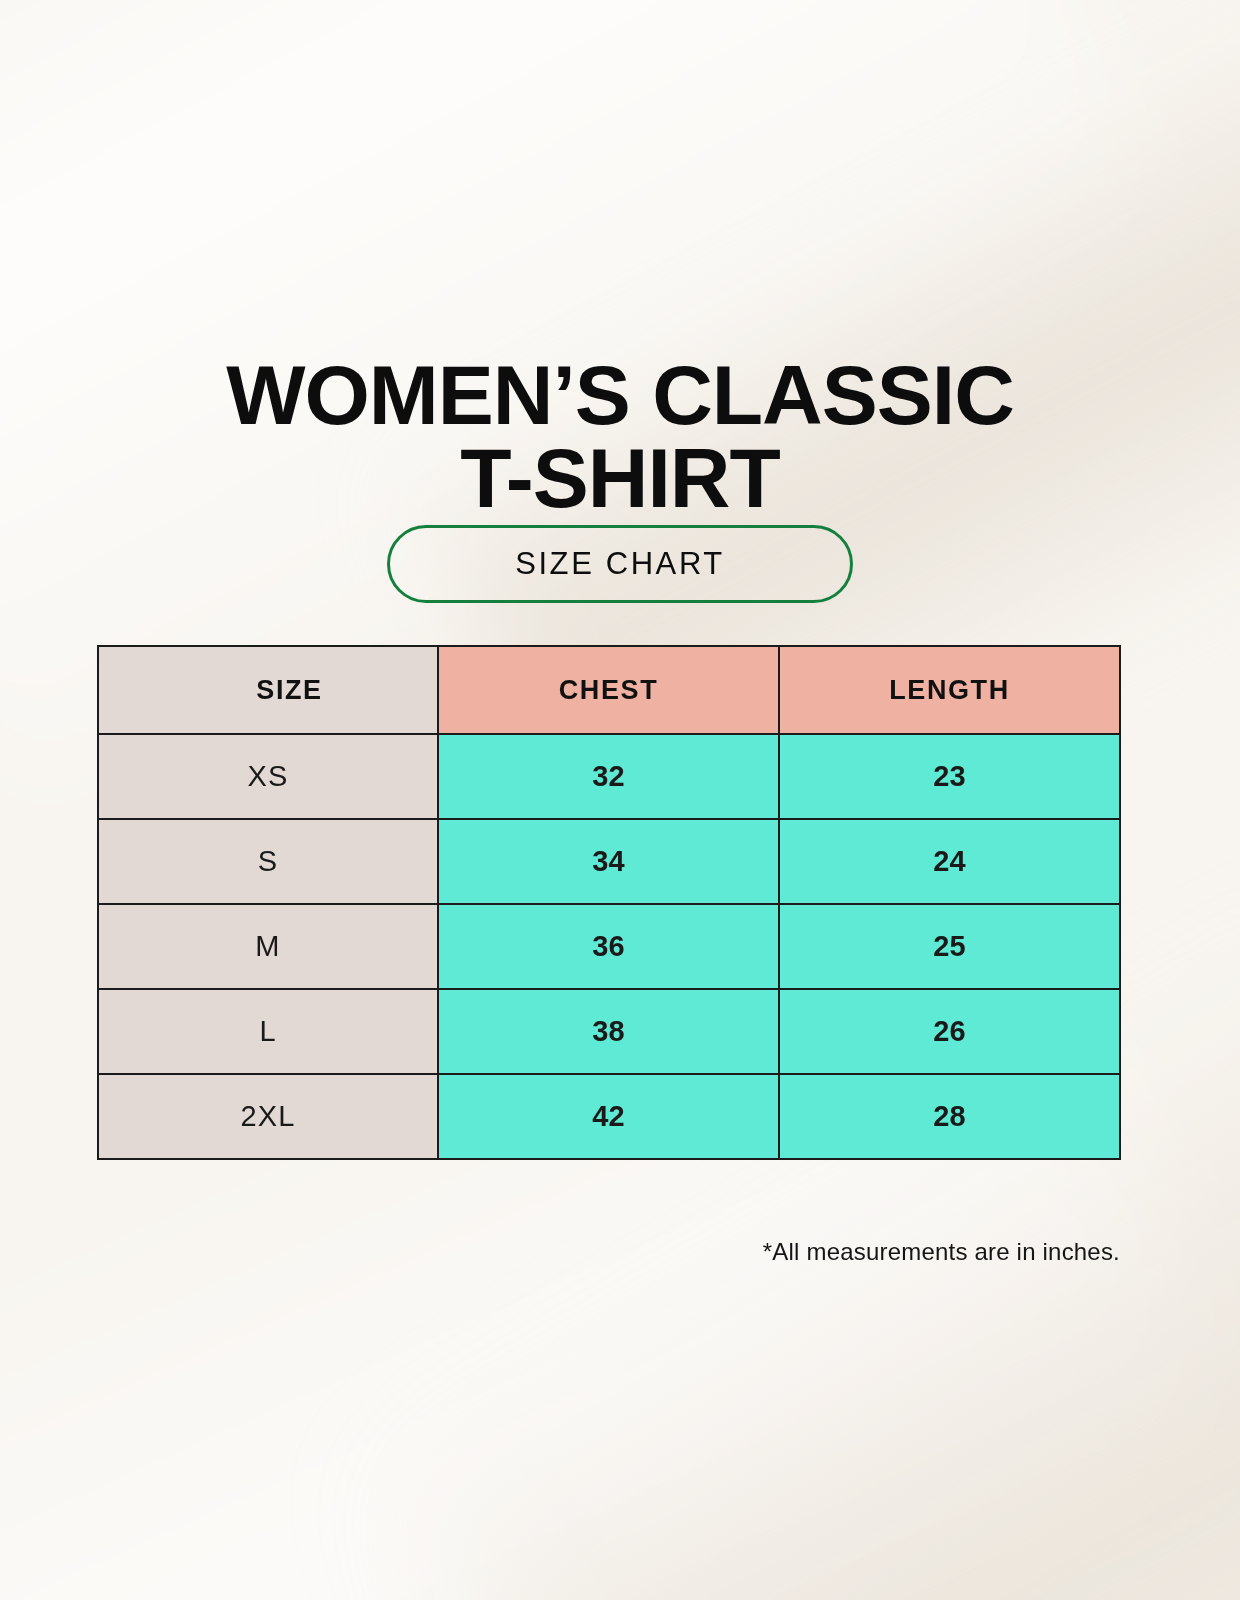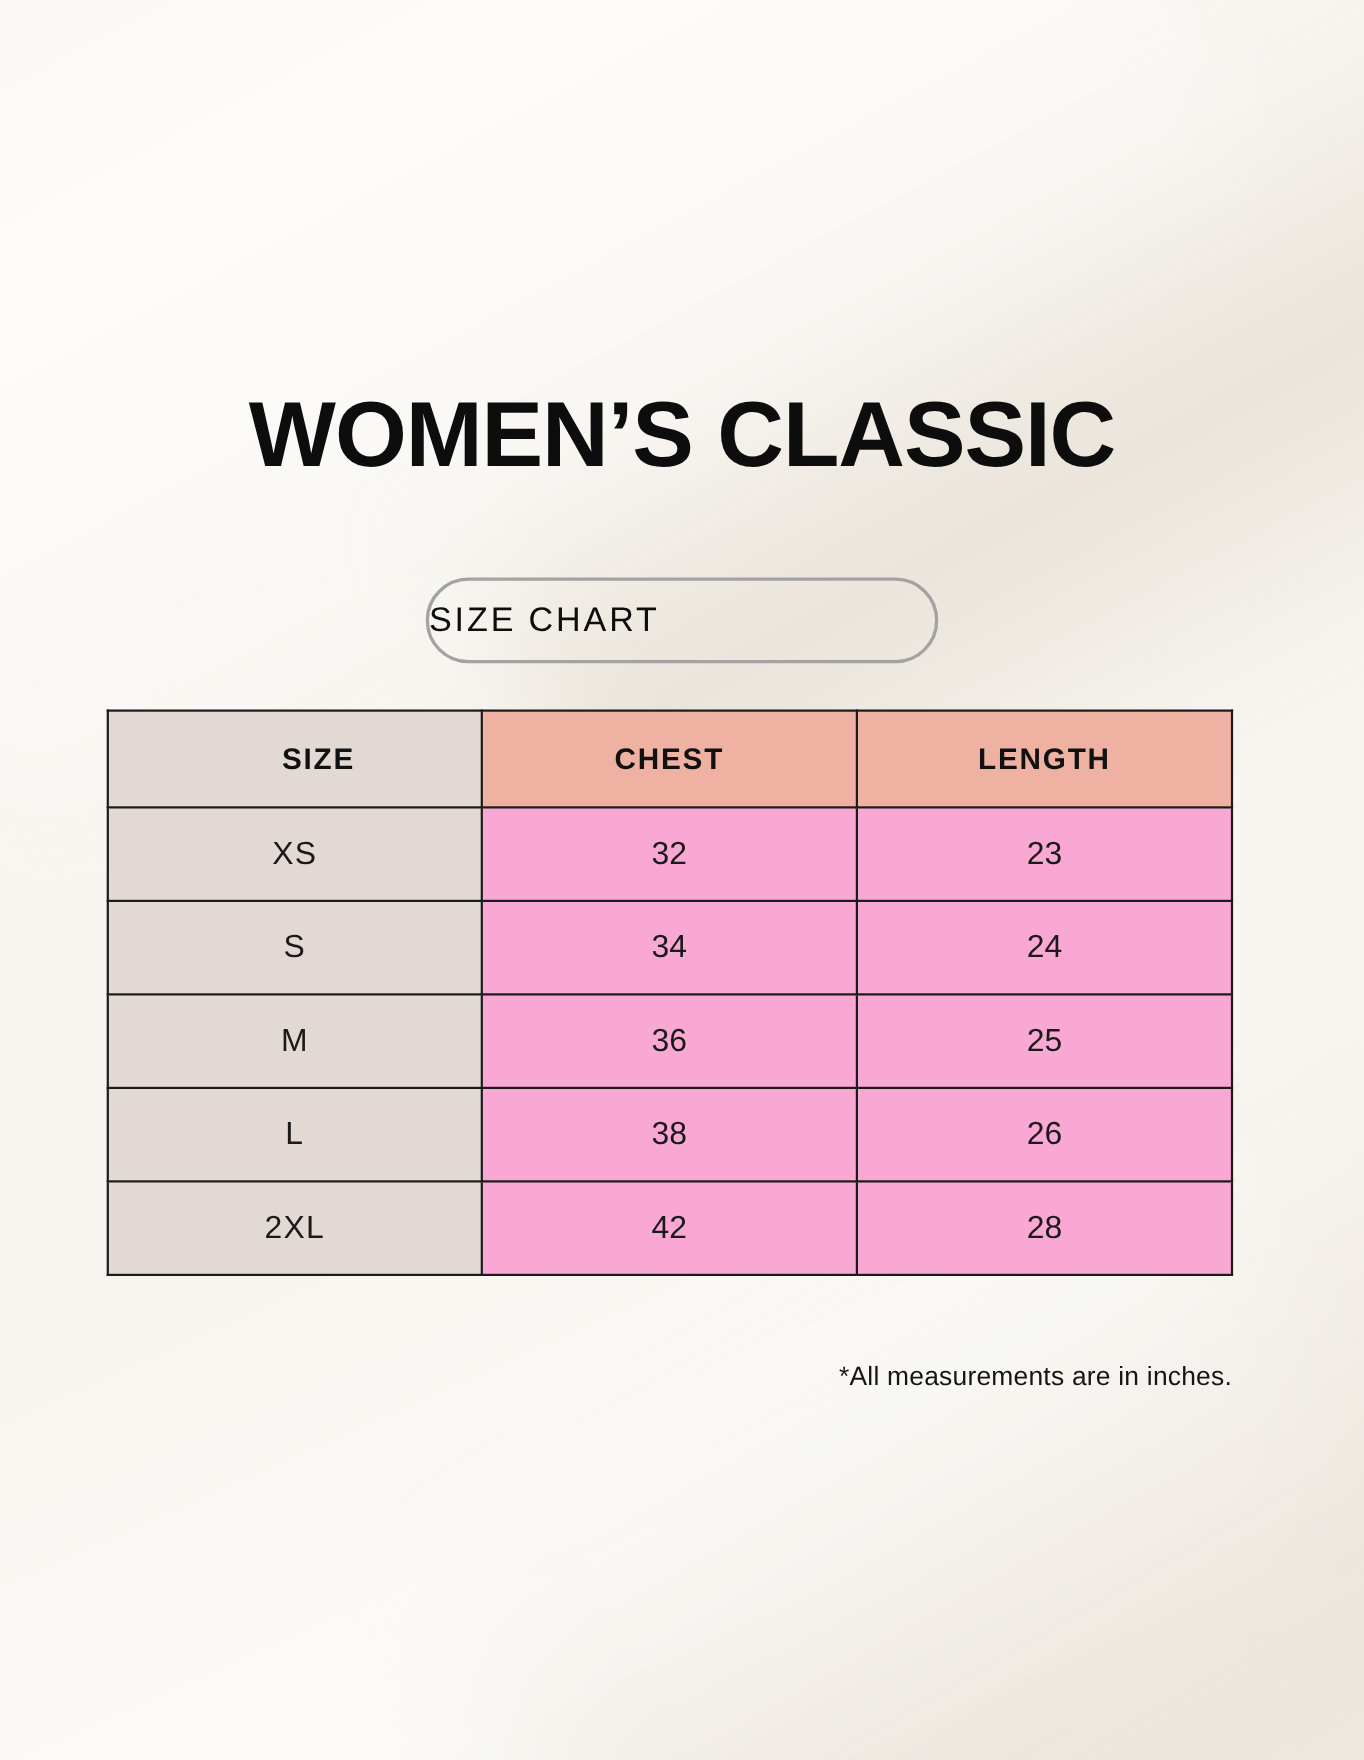--- a/index.html
+++ b/index.html
@@ -87,24 +87,25 @@
   }
 
   
   .pill {
     position: absolute;
     top: 525px;
     left: 50%;
     transform: translateX(-50%);
     width: 466px;
     height: 78px;
-    border: 3px solid #a3a3a3;
+    border: 3px solid #15803d;
     border-radius: 44px;
     display: flex;
     align-items: center;
+    justify-content: center;
     box-sizing: border-box;
     background: transparent;
   }
   .pill-label {
     font-size: 31px;
     font-weight: 500;
     letter-spacing: 2.6px;
     color: #0d0d0d;
   }
 
@@ -147,22 +148,22 @@
     height: 85px;
     font-size: 29px;
     color: #1a1a1a;
   }
   td.cell-size {
     background: #e3d9d4;
     font-weight: 400;
     letter-spacing: 1.1px;
   }
   td.cell-val {
-    background: #f9a8d4;
-    font-weight: 400;
+    background: #5eead4;
+    font-weight: 700;
   }
 
   .footnote {
     position: absolute;
     top: 1238px;
     right: 120px;
     font-size: 24px;
     font-weight: 500;
     color: #151515;
     letter-spacing: 0.2px;
@@ -174,20 +175,21 @@
 
 <div class="page">
   <div class="bg-base"></div>
   <div class="streak streak-a"></div>
   <div class="streak streak-b"></div>
   <div class="streak streak-c"></div>
   <div class="streak streak-d"></div>
 
   <h1 class="title">
     <span class="title-line">WOMEN’S CLASSIC</span>
+    <span class="title-line">T-SHIRT</span>
   </h1>
 
   <div class="pill">
     <span class="pill-label">SIZE CHART</span>
   </div>
 
   <div class="table-wrap">
     <table class="size-table">
       <colgroup>
         <col class="col-size">

